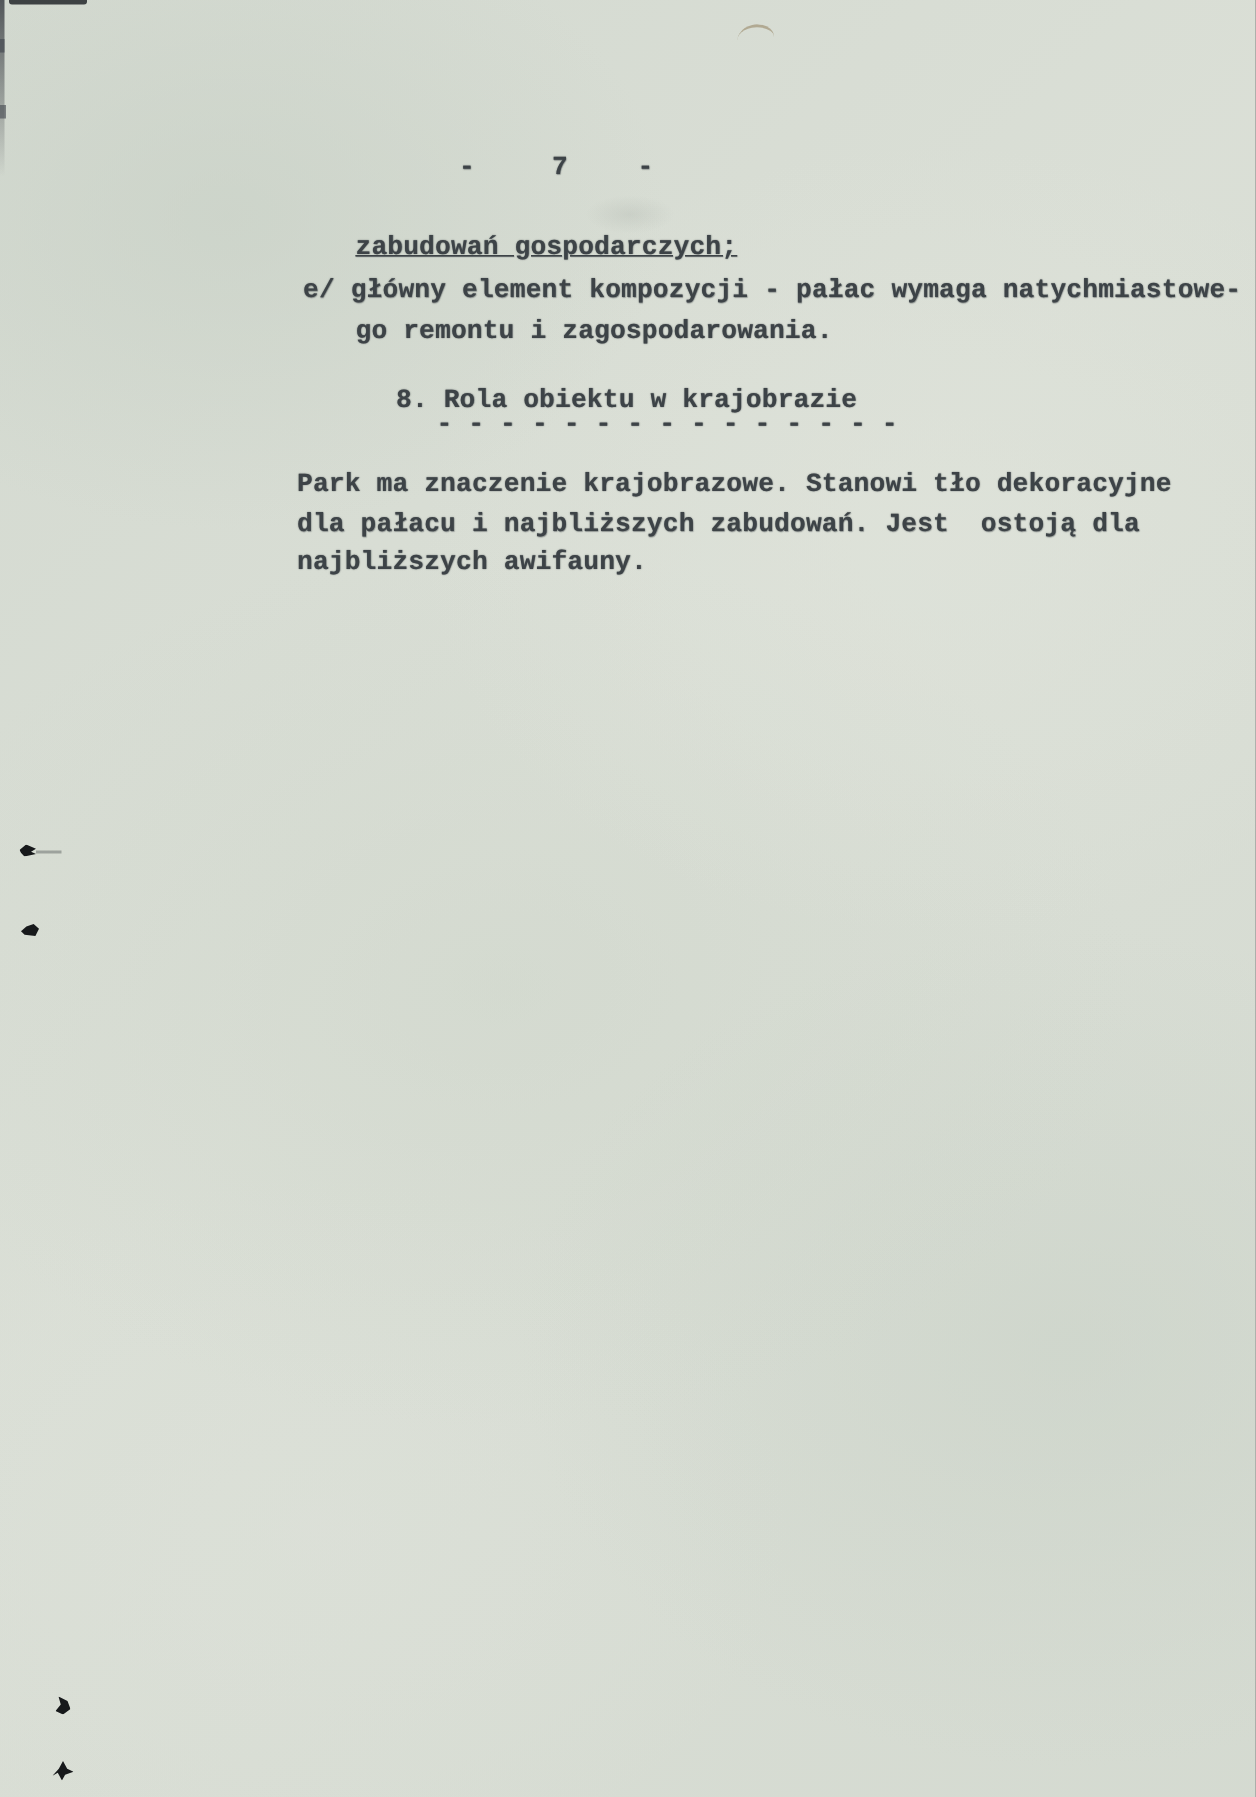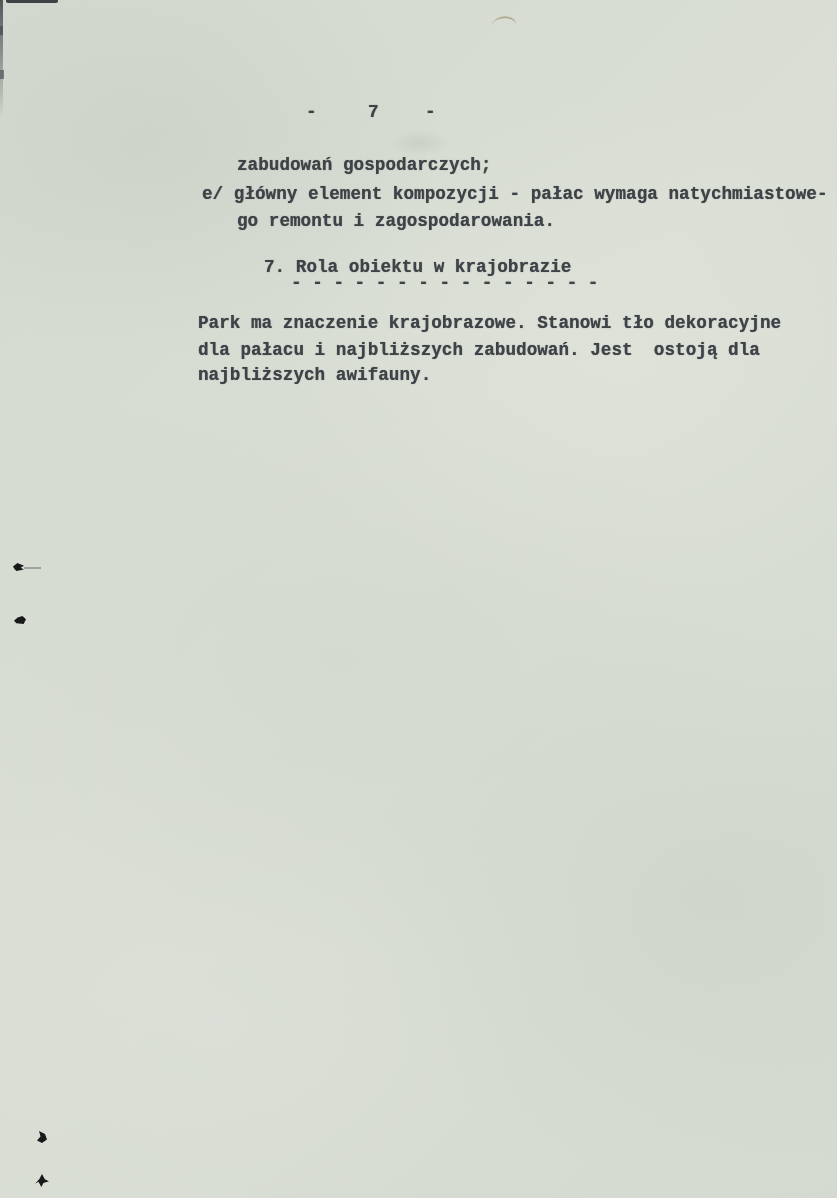--- a/index.html
+++ b/index.html
@@ -31,21 +31,21 @@
     letter-spacing: 0.1px;
     white-space: pre;
     color: #3d4347;
     text-shadow: 0 0 1px rgba(61, 67, 71, 0.65), 0.4px 0.4px 0.6px rgba(61, 67, 71, 0.35);
   }
   
   .pn-left  { left: 306px; top: 101px; }
   .pn-num   { left: 368px; top: 101px; }
   .pn-right { left: 425px; top: 101px; }
   
-  .l-d      { left: 237px; top: 154px; }
+  .l-d      { left: 237px; top: 154px; text-decoration: underline; }
   .l-e1     { left: 202px; top: 183px; }
   .l-e2     { left: 237px; top: 210px; }
   .l-head   { left: 264px; top: 256px; }
   .l-under  { left: 291px; top: 272px; }
   .l-p1     { left: 198px; top: 312px; }
   .l-p2     { left: 198px; top: 339px; }
   .l-p3     { left: 198px; top: 364px; }
 
   
   .artifact { position: absolute; }
@@ -97,21 +97,21 @@
 
 <div class="page">
 
   <span class="line pn-left">-</span>
   <span class="line pn-num">7</span>
   <span class="line pn-right">-</span>
 
   <div class="line l-d">zabudowań gospodarczych;</div>
   <div class="line l-e2">go remontu i zagospodarowania.</div>
   <div class="line l-e1">e/ główny element kompozycji - pałac wymaga natychmiastowe-</div>
-  <div class="line l-head">7. Rola obiektu w krajobrazie</div>
+  <div class="line l-head">8. Rola obiektu w krajobrazie</div>
   <div class="line l-under">- - - - - - - - - - - - - - -</div>
   <div class="line l-p2">dla pałacu i najbliższych zabudowań. Jest  ostoją dla</div>
   <div class="line l-p1">Park ma znaczenie krajobrazowe. Stanowi tło dekoracyjne</div>
   <div class="line l-p3">najbliższych awifauny.</div>
 
   <div class="artifact top-edge-strip"></div>
   <div class="artifact left-edge-strip"></div>
   <div class="artifact left-speck-a"></div>
   <div class="artifact left-speck-b"></div>
   <div class="artifact squiggle"></div>

